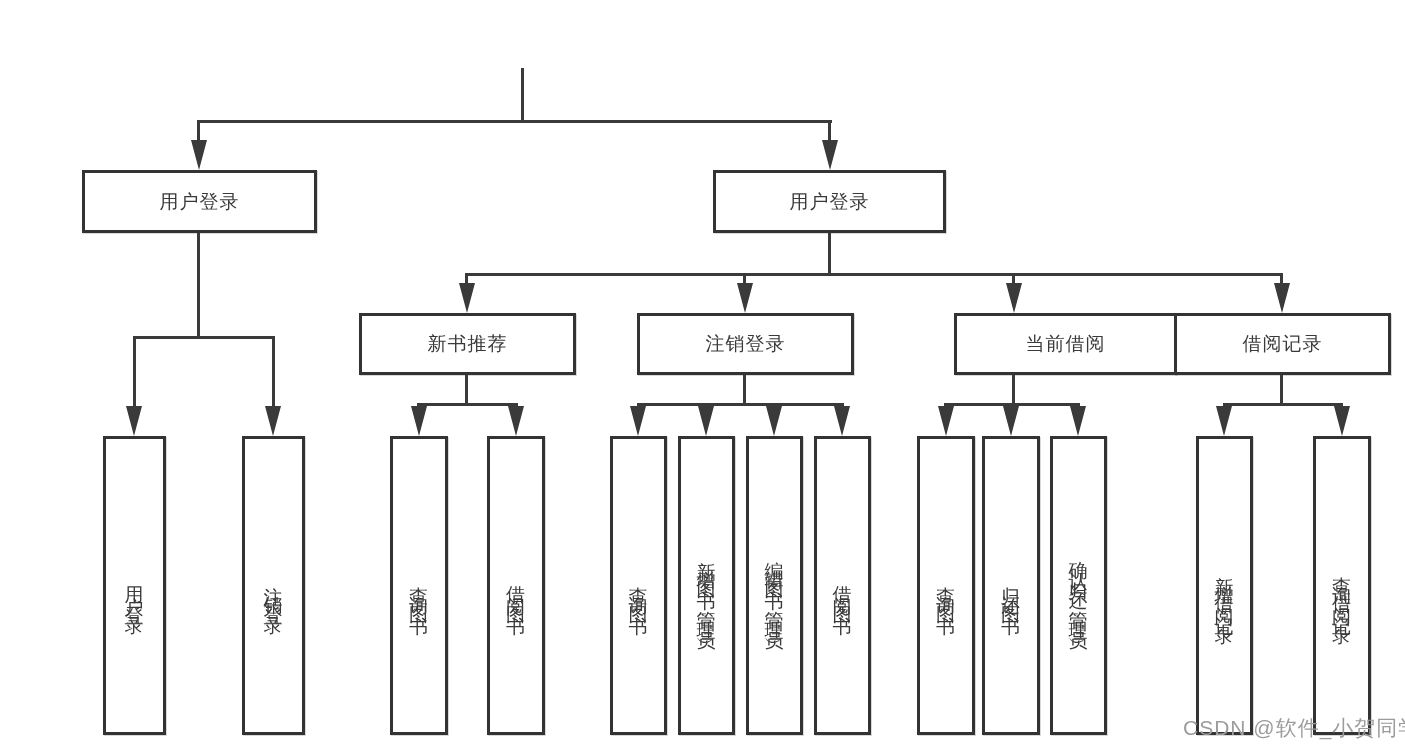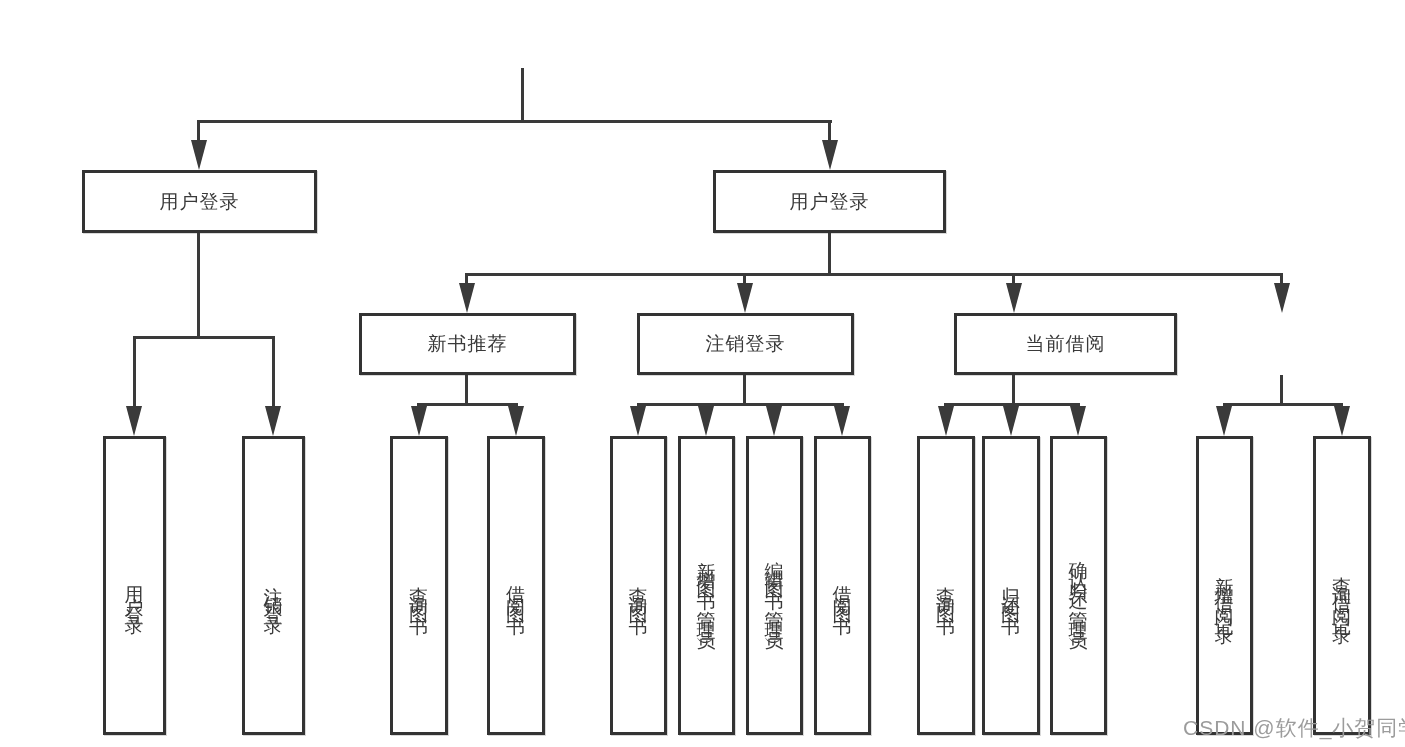--- a/index.html
+++ b/index.html
@@ -35,20 +35,21 @@
 
 <div class="canvas">
 
 
   <div class="box" style="left:82px;top:170px;width:235px;height:63px;">用户登录</div>
   <div class="box" style="left:713px;top:170px;width:233px;height:63px;">用户登录</div>
 
   <div class="box" style="left:359px;top:313px;width:217px;height:62px;">新书推荐</div>
   <div class="box" style="left:637px;top:313px;width:217px;height:62px;">注销登录</div>
   <div class="box" style="left:954px;top:313px;width:223px;height:62px;">当前借阅</div>
+  <div class="box" style="left:1174px;top:313px;width:217px;height:62px;">借阅记录</div>
 
   <div class="box vtext" style="left:103px;top:436px;width:63px;height:299px;">用户登录</div>
   <div class="box vtext" style="left:242px;top:436px;width:63px;height:299px;">注销登录</div>
 
   <div class="box vtext" style="left:390px;top:436px;width:58px;height:299px;">查询图书</div>
   <div class="box vtext" style="left:487px;top:436px;width:58px;height:299px;">借阅图书</div>
 
   <div class="box vtext" style="left:610px;top:436px;width:57px;height:299px;">查询图书</div>
   <div class="box vtext" style="left:678px;top:436px;width:57px;height:299px;">新增图书（管理员）</div>
   <div class="box vtext" style="left:746px;top:436px;width:57px;height:299px;">编辑图书（管理员）</div>

